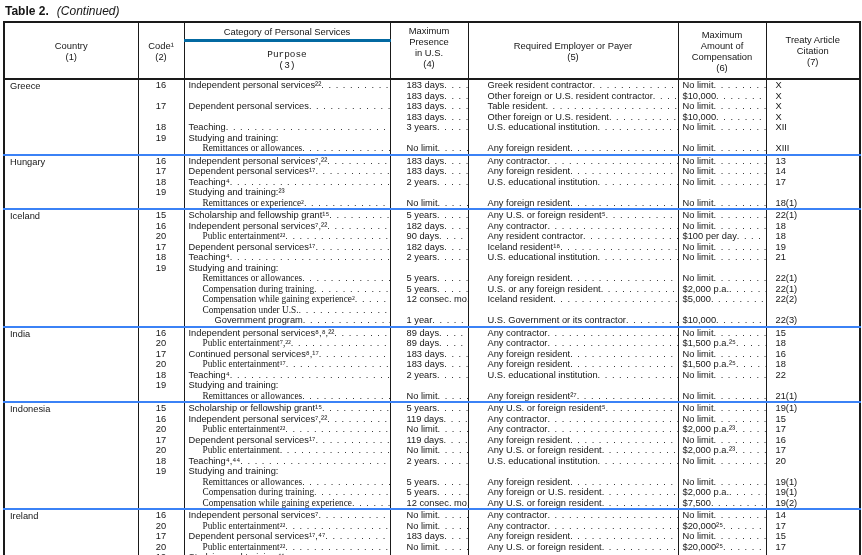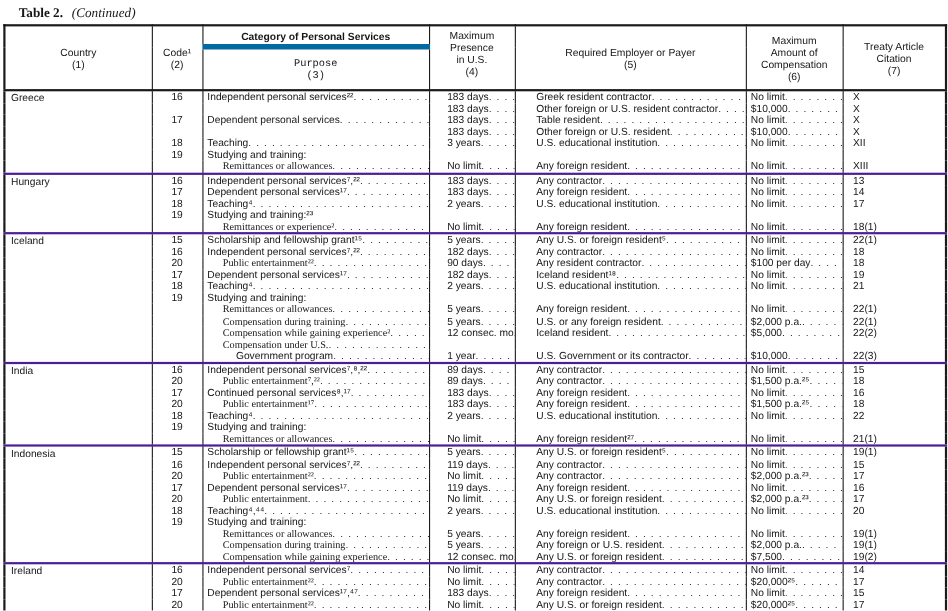--- a/index.html
+++ b/index.html
@@ -3,39 +3,39 @@
 <meta charset="utf-8">
 <style>
   html,body{margin:0;padding:0;background:#fff;}
   body{
     width:862px;height:555px;overflow:hidden;
     font-family:"Liberation Sans","DejaVu Sans",sans-serif;
     color:#161616;
     -webkit-font-smoothing:antialiased;
   }
   .page{padding:2px 2px 0 3px;}
-  .title{font-size:12px;margin:2px 0 3px 14px;white-space:nowrap;font-family:Liberation Serif, serif;}
+  .title{font-size:12px;margin:2px 0 3px 2px;white-space:nowrap;}
   .title .t-bold{font-weight:bold;}
   .title .t-cont{font-style:italic;margin-left:8px;}
 
   table.tbl{
     border-collapse:collapse;
     table-layout:fixed;
     width:856px;
     border:2px solid #1a1a1a;
   }
   thead{border-bottom:2px solid #1a1a1a;}
-  tbody{border-top:2px solid #4c1d95;}
+  tbody{border-top:2px solid #3b82f6;}
   th,td{padding:0;margin:0;font-weight:normal;vertical-align:top;}
 
   
   th{font-size:9.4px;line-height:11px;text-align:center;}
   .hl{display:block;}
   .h-country,.h-code{vertical-align:middle;}
-  .h-cat{height:16px;vertical-align:middle;border-bottom:5px solid #0369a1;font-weight:bold;}
+  .h-cat{height:16px;vertical-align:middle;border-bottom:3px solid #0369a1;}
   .h-purpose{height:36px;vertical-align:middle;font-family:Liberation Mono, monospace;}
   .h-presence{vertical-align:top;padding-top:2px;}
   .h-employer,.h-comp,.h-cite{vertical-align:middle;}
   .h-code,.h-cat,.h-purpose,.h-presence,.h-employer,.h-comp,.h-cite{border-left:1px solid #1a1a1a;}
 
   
   .c-code,.c-purpose,.c-presence,.c-payer,.c-comp,.c-cite{border-left:1px solid #1a1a1a;}
   .c-country{padding:1px 3px 0 5px;font-size:9.3px;line-height:10.5px;}
   .c-code{text-align:center;font-size:9.3px;line-height:10.5px;}
   .c-cite{padding-left:9px;font-size:9.3px;line-height:10.5px;}
@@ -748,21 +748,21 @@
           </td>
           <td class="c-cite">22(3)</td>
         </tr>
       </tbody>
       <tbody>
         <tr>
           <td class="c-country" rowspan="7">India</td>
           <td class="c-code">16</td>
           <td class="c-purpose">
             <div class="ln">
-              <span class="tx">Independent personal services⁷,⁸,²²</span>
+              <span class="tx">Independent personal services⁸,⁸,²²</span>
               <span class="dots"></span>
             </div>
           </td>
           <td class="c-presence">
             <div class="ln">
               <span class="tx">89 days</span>
               <span class="dots"></span>
             </div>
           </td>
           <td class="c-payer">

